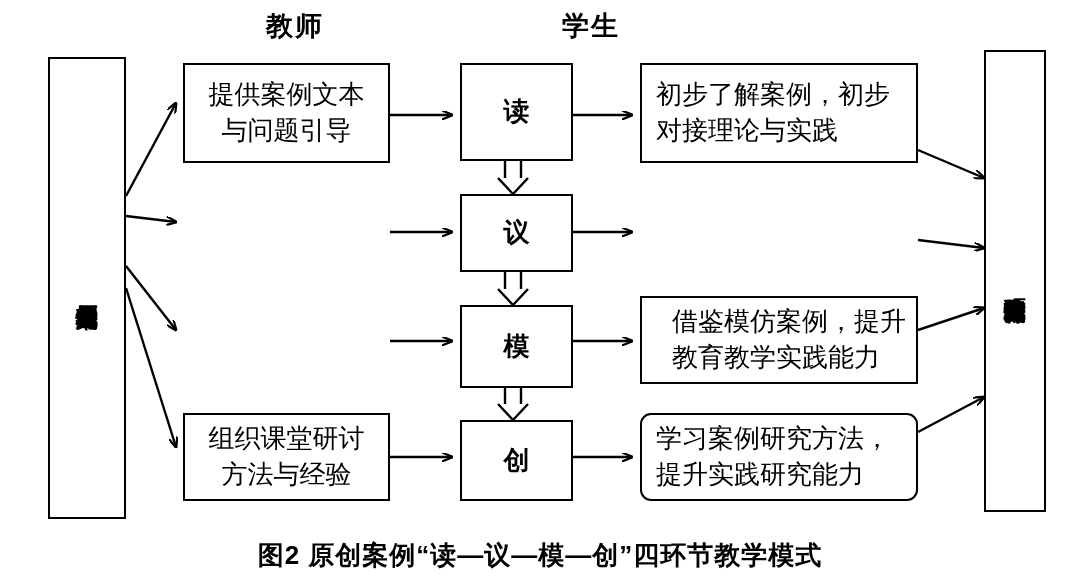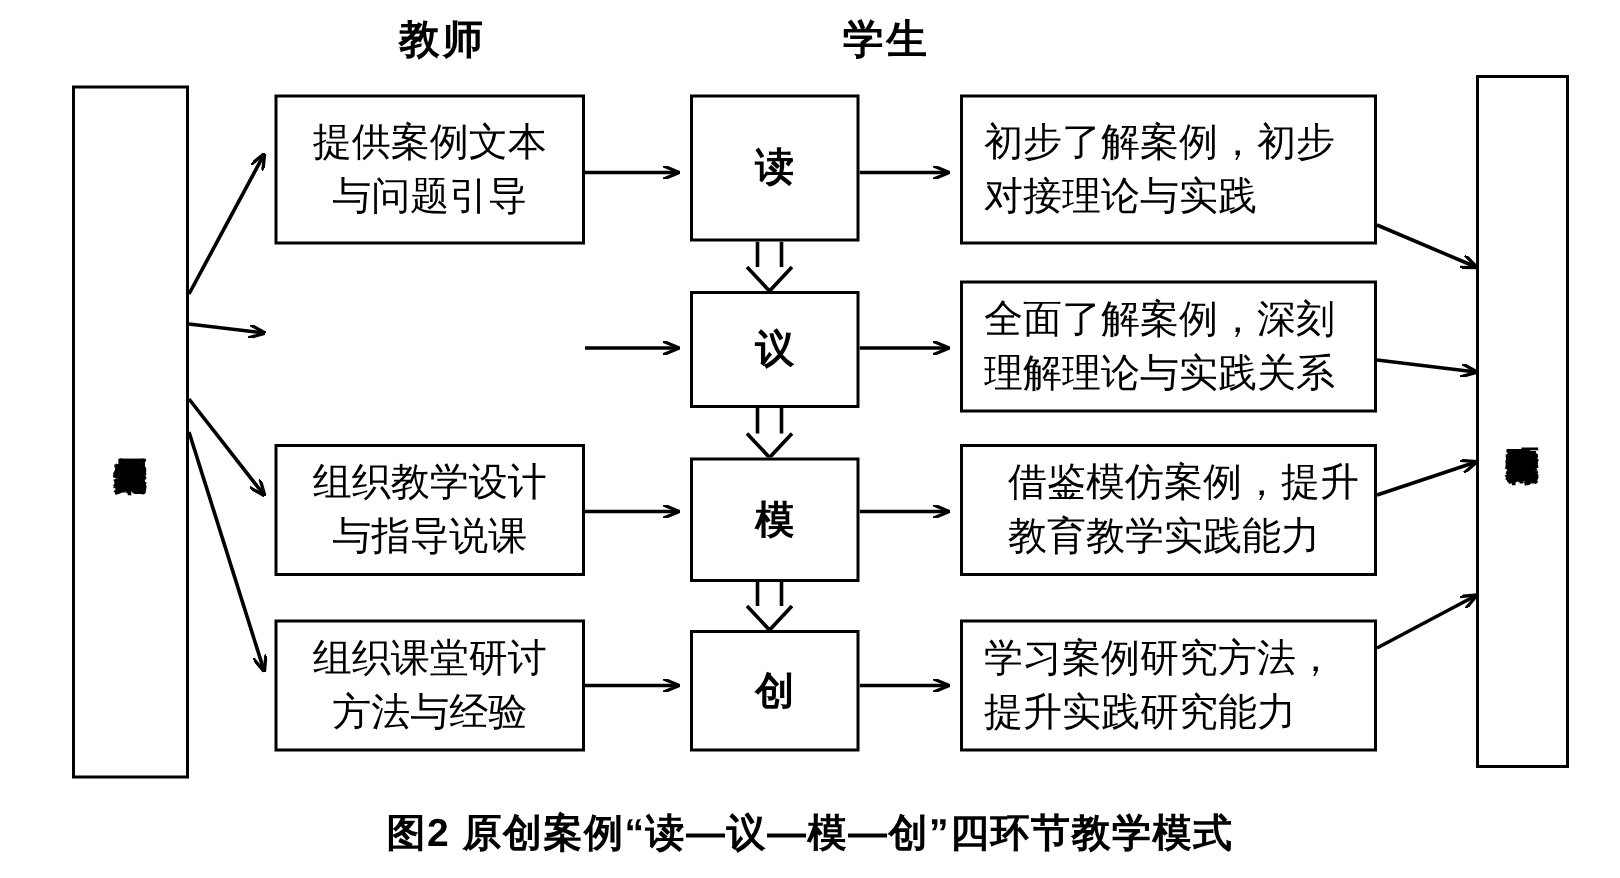--- a/index.html
+++ b/index.html
@@ -105,35 +105,31 @@
       <path d="M505,161 L505,178 M521,161 L521,178 M498,178 L513,194 L528,178"></path>
       <path d="M505,272 L505,289 M521,272 L521,289 M498,289 L513,305 L528,289"></path>
       <path d="M505,388 L505,404 M521,388 L521,404 M498,404 L513,420 L528,404"></path>
     </g>
   </svg>
 
   <div class="box left-vert" style="left:48px;top:57px;width:78px;height:462px;">充分利用原创案例特点优势</div>
 
   <div class="box" style="left:183px;top:63px;width:207px;height:100px;white-space:pre-line;">提供案例文本
 与问题引导</div>
-  <div class="box" style="left:183px;top:296px;width:207px;height:88px;white-space:pre-line;">组织教学设计
-与指导说课</div>
   <div class="box" style="left:183px;top:413px;width:207px;height:88px;white-space:pre-line;">组织课堂研讨
 方法与经验</div>
 
   <div class="box stage-box" style="left:460px;top:63px;width:113px;height:98px;">读</div>
   <div class="box stage-box" style="left:460px;top:194px;width:113px;height:78px;">议</div>
   <div class="box stage-box" style="left:460px;top:305px;width:113px;height:83px;">模</div>
   <div class="box stage-box" style="left:460px;top:420px;width:113px;height:81px;">创</div>
 
   <div class="box" style="left:640px;top:63px;width:278px;height:100px;white-space:pre-line;text-align:left;justify-content:flex-start;padding-left:14px;">初步了解案例，初步
 对接理论与实践</div>
-  <div class="box" style="left:640px;top:187px;width:278px;height:88px;white-space:pre-line;text-align:left;justify-content:flex-start;padding-left:14px;">全面了解案例，深刻
-理解理论与实践关系</div>
   <div class="box" style="left:640px;top:296px;width:278px;height:88px;white-space:pre-line;text-align:left;justify-content:flex-start;padding-left:30px;">借鉴模仿案例，提升
 教育教学实践能力</div>
-  <div class="box" style="left:640px;top:413px;width:278px;height:88px;white-space:pre-line;text-align:left;justify-content:flex-start;padding-left:14px;">学习案例研究方法，
+  <div class="box" style="left:640px;top:413px;width:278px;height:88px;white-space:pre-line;text-align:left;justify-content:flex-start;padding-left:14px;border-radius:11px;">学习案例研究方法，
 提升实践研究能力</div>
 
   <div class="box right-vert" style="left:984px;top:50px;width:62px;height:462px;">聚焦教育硕士实践能力培养</div>
 
   <div class="caption" style="left:0;top:538px;">图2 原创案例“读—议—模—创”四环节教学模式</div>
 </div>
 
 </body></html>

